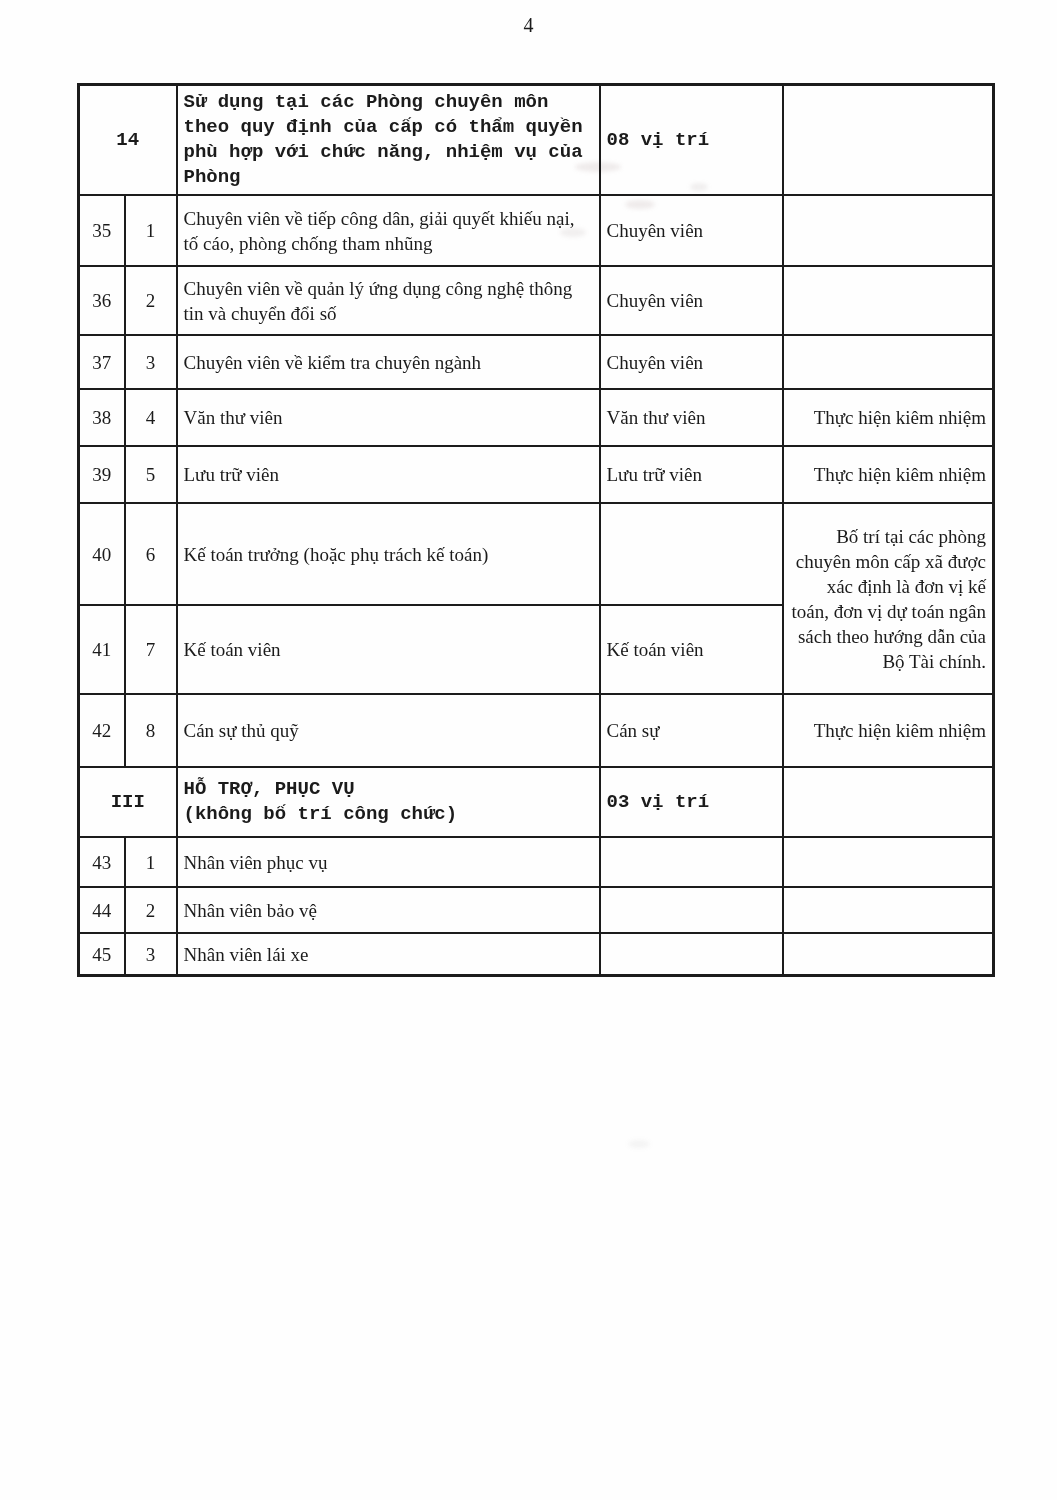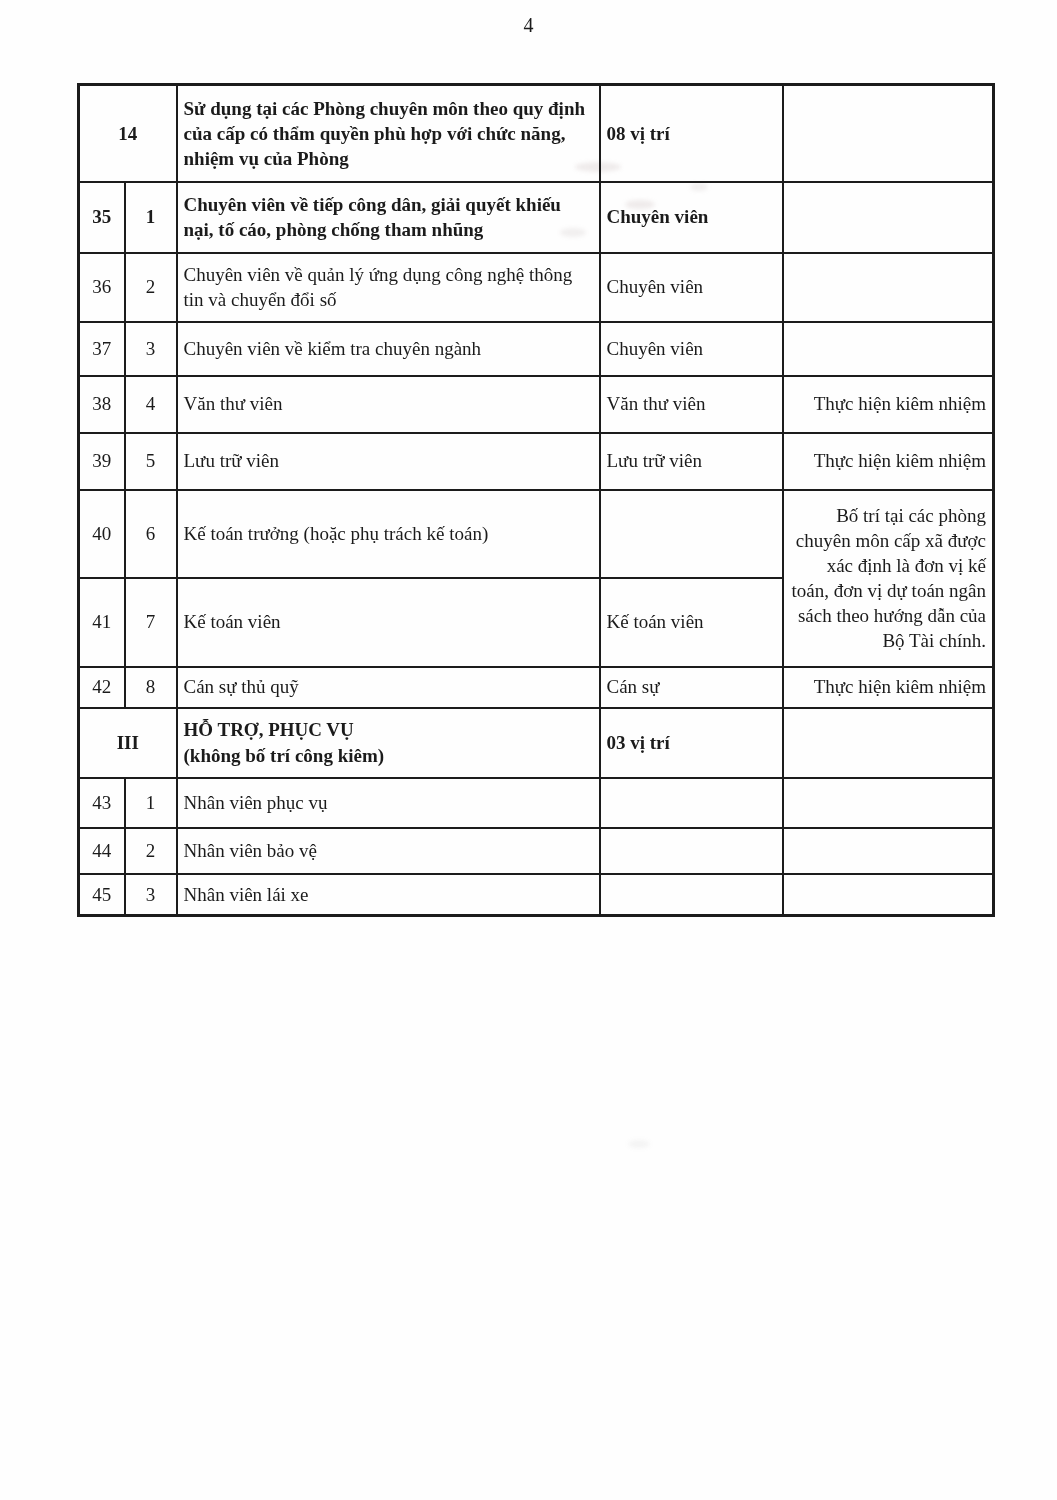--- a/index.html
+++ b/index.html
@@ -37,31 +37,31 @@
     border: 2px solid #1c1c1c;
     vertical-align: middle;
     padding: 4px 6px;
     overflow: hidden;
   }
   .c-num   { text-align: center; }
   .c-sub   { text-align: center; }
   .c-desc  { text-align: left; padding-left: 7px; }
   .c-rank  { text-align: left; }
   .c-note  { text-align: right; padding-left: 8px; }
-  .bold    { font-weight: bold; }
+  .bold    { font-weight: bold; font-family: Liberation Mono, monospace; }
   
   .r0  { height: 97px; }
-  .r1  { height: 71px; font-weight: bold; }
+  .r1  { height: 71px; }
   .r2  { height: 69px; }
   .r3  { height: 54px; }
   .r4  { height: 57px; }
   .r5  { height: 57px; font-family: Liberation Serif, serif; }
-  .r6  { height: 88px; }
+  .r6  { height: 102px; }
   .r7  { height: 89px; padding-left: 44px; }
-  .r8  { height: 41px; }
+  .r8  { height: 73px; }
   .r9  { height: 70px; }
   .r10 { height: 50px; }
   .r11 { height: 46px; }
   .r12 { height: 42px; margin-left: 40px; }
   
   .speck {
     position: absolute;
     border-radius: 50%;
     pointer-events: none;
   }
@@ -161,21 +161,21 @@
         <td class="c-sub">8</td>
         <td class="c-desc">Cán sự thủ quỹ</td>
         <td class="c-rank">Cán sự</td>
         <td class="c-note">Thực hiện kiêm nhiệm</td>
       </tr>
 
       <tr class="r9">
         <td class="c-num bold" colspan="2">III</td>
         <td class="c-desc bold">
           <div>HỖ TRỢ, PHỤC VỤ</div>
-          <div>(không bố trí công kiêm)</div>
+          <div>(không bố trí công chức)</div>
         </td>
         <td class="c-rank bold">03 vị trí</td>
         <td class="c-note"></td>
       </tr>
 
       <tr class="r10">
         <td class="c-num">43</td>
         <td class="c-sub">1</td>
         <td class="c-desc">Nhân viên phục vụ</td>
         <td class="c-rank"></td>

